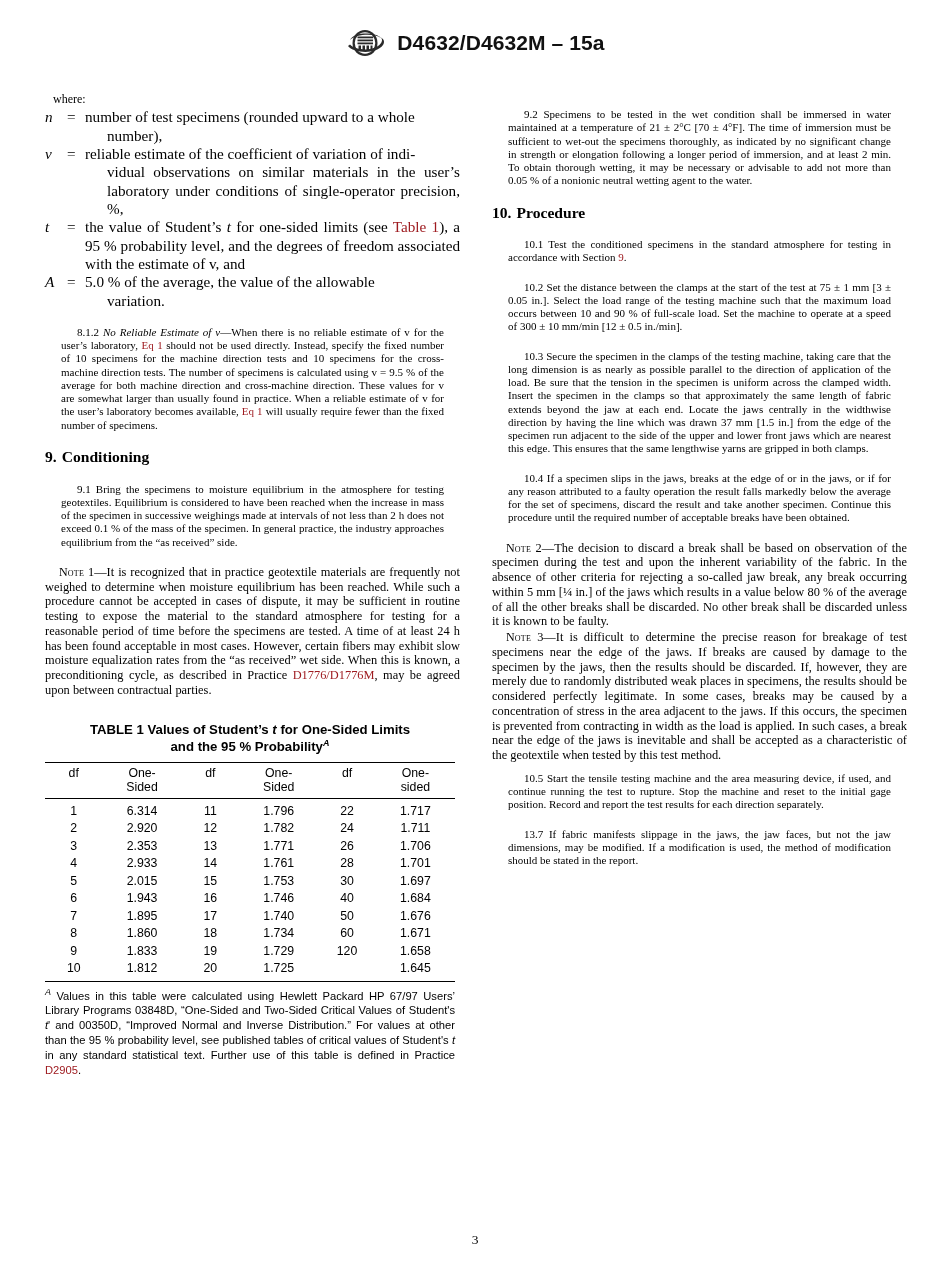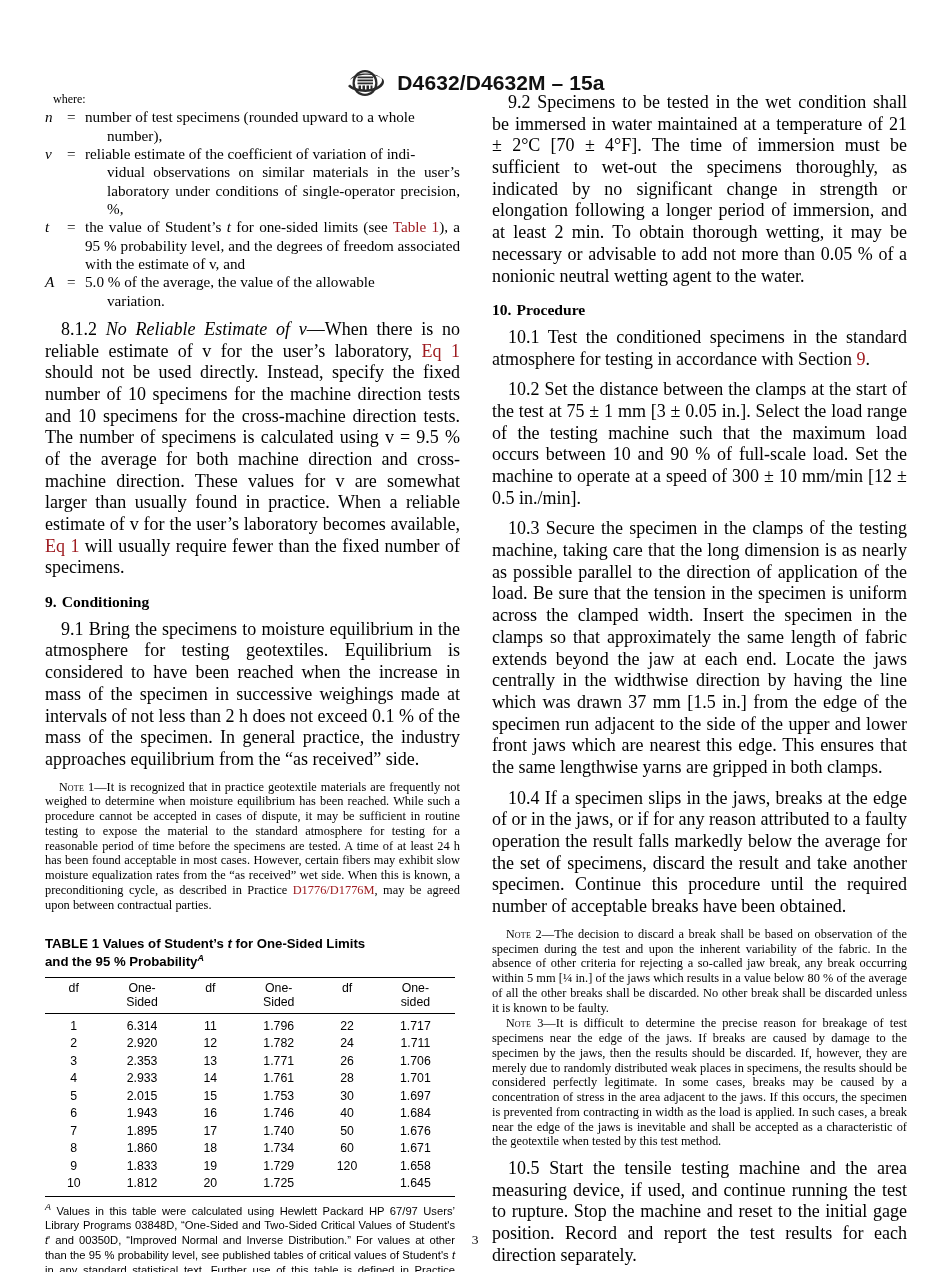--- a/index.html
+++ b/index.html
@@ -22,21 +22,21 @@
     box-sizing: border-box;
     padding: 0;
   }
 
   
   .header {
     display: flex;
     align-items: center;
     justify-content: center;
     gap: 10px;
-    padding-top: 60px;
+    padding-top: 20px;
     height: 46px;
   }
   .astm-logo {
     width: 42px;
     height: 30px;
     flex: 0 0 auto;
     display: block;
   }
   .header-title {
     font-family: "Liberation Sans", sans-serif;
@@ -58,22 +58,22 @@
     padding: 0 45px;
     box-sizing: border-box;
   }
   .col {
     width: 415px;
     flex: 0 0 415px;
   }
 
   
   p {
-    margin: 0;
-    font-size: 18px;
+    margin: 16px;
+    font-size: 11px;
     line-height: 1.205;
     text-align: justify;
     text-justify: inter-word;
     hyphens: none;
   }
   p.indent { text-indent: 16px; }
   p.space-before { margin-top: 9px; }
 
   .where-label {
     font-size: 12px;
@@ -135,20 +135,21 @@
 
   
   .table-wrap {
     margin-top: 24px;
     width: 410px;
   }
   .table-caption {
     font-family: "Liberation Sans", sans-serif;
     font-weight: bold;
     font-size: 13.2px;
+    text-align: center;
     line-height: 1.28;
     margin-bottom: 5px;
   }
   .table-caption .it { font-style: italic; }
   .table-caption .sup { font-size: 0.68em; vertical-align: super; font-style: italic; font-weight: bold; }
 
   table.t1 {
     width: 100%;
     border-collapse: collapse;
     font-family: "Liberation Sans", sans-serif;

